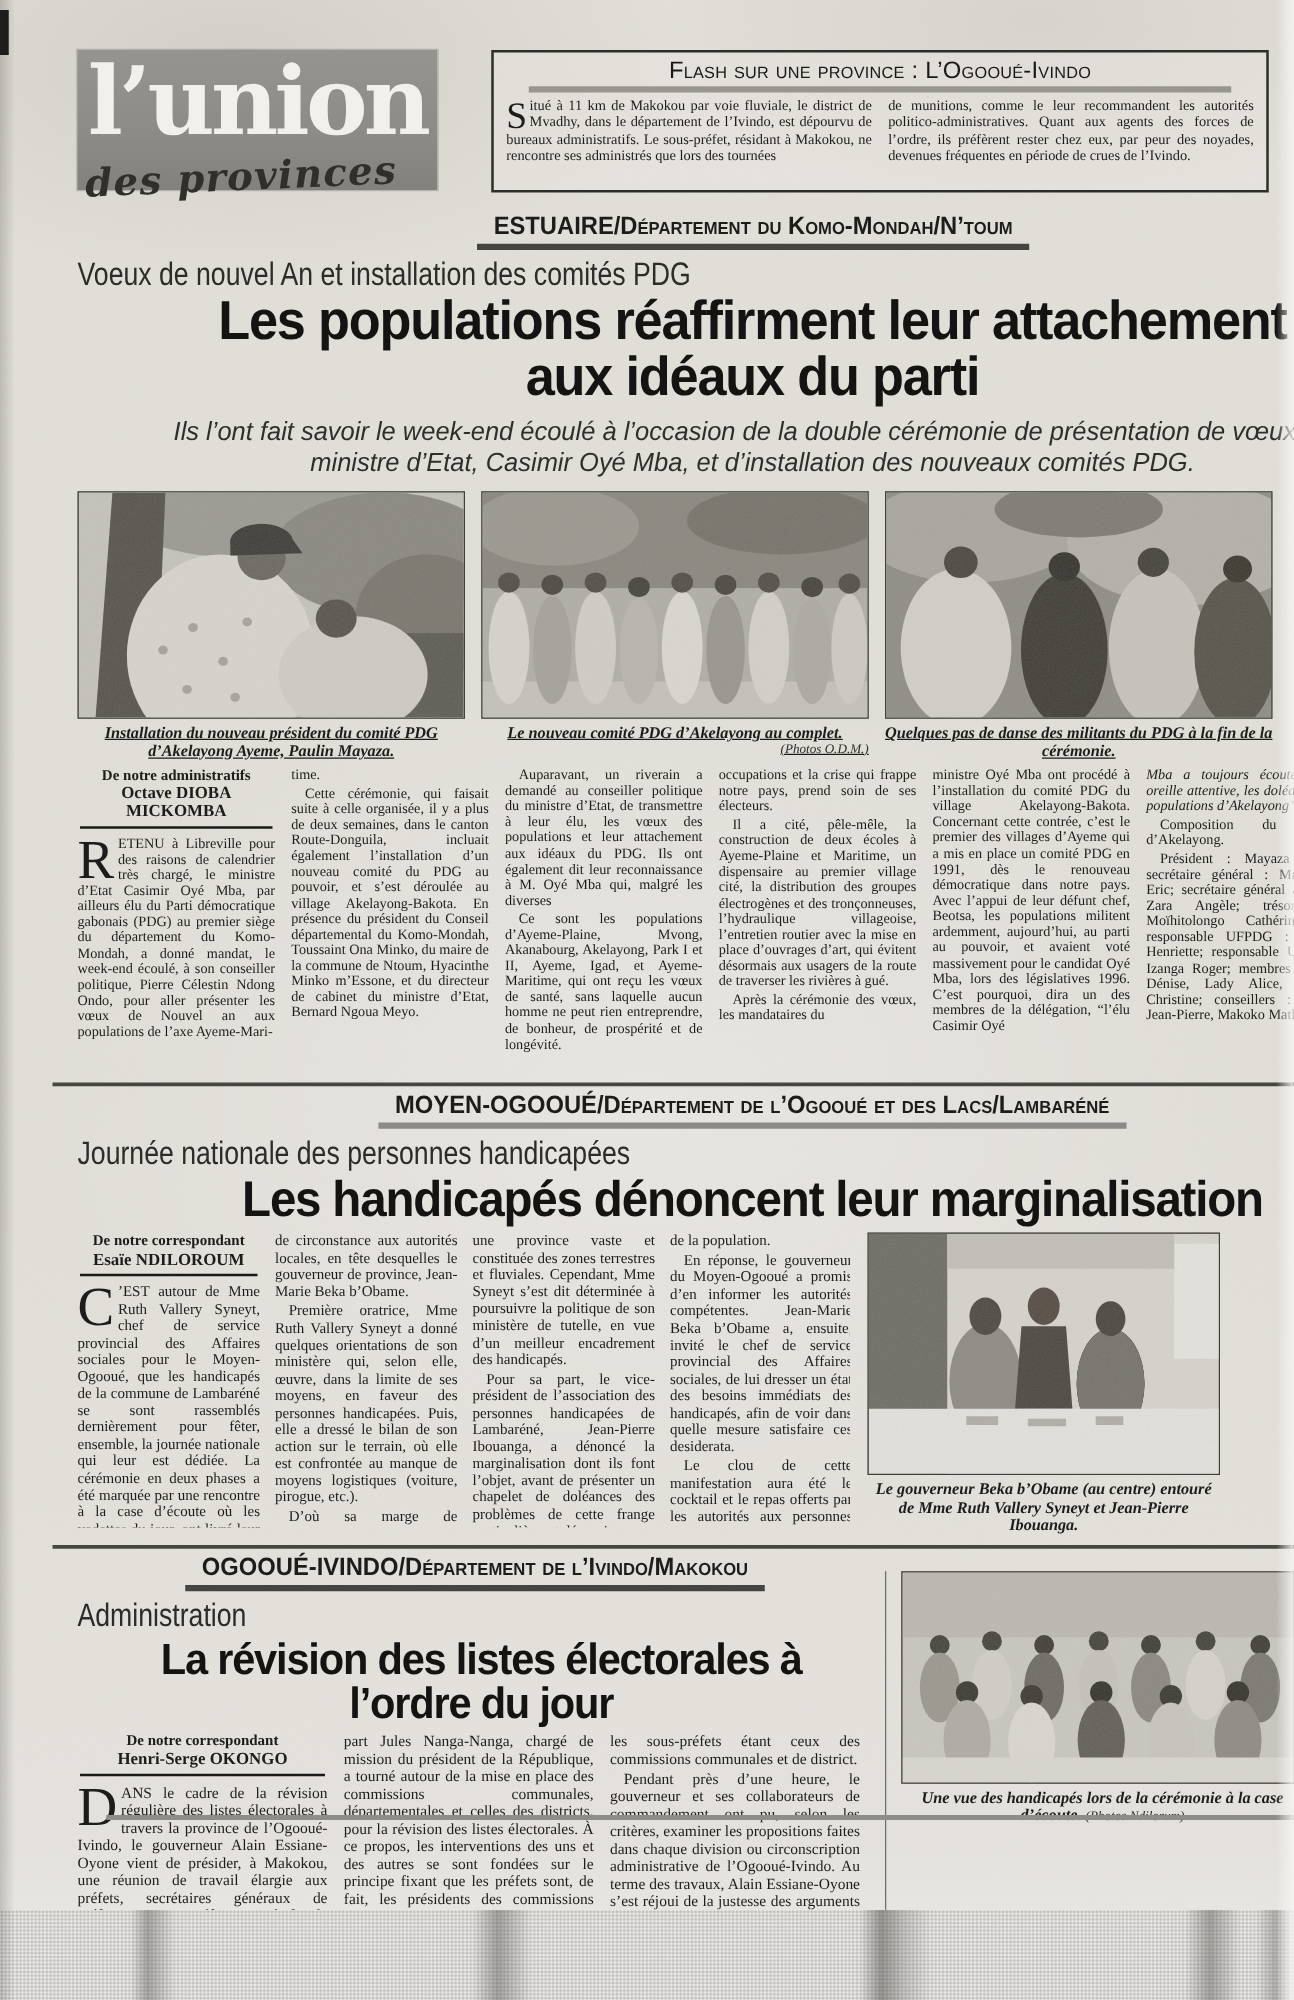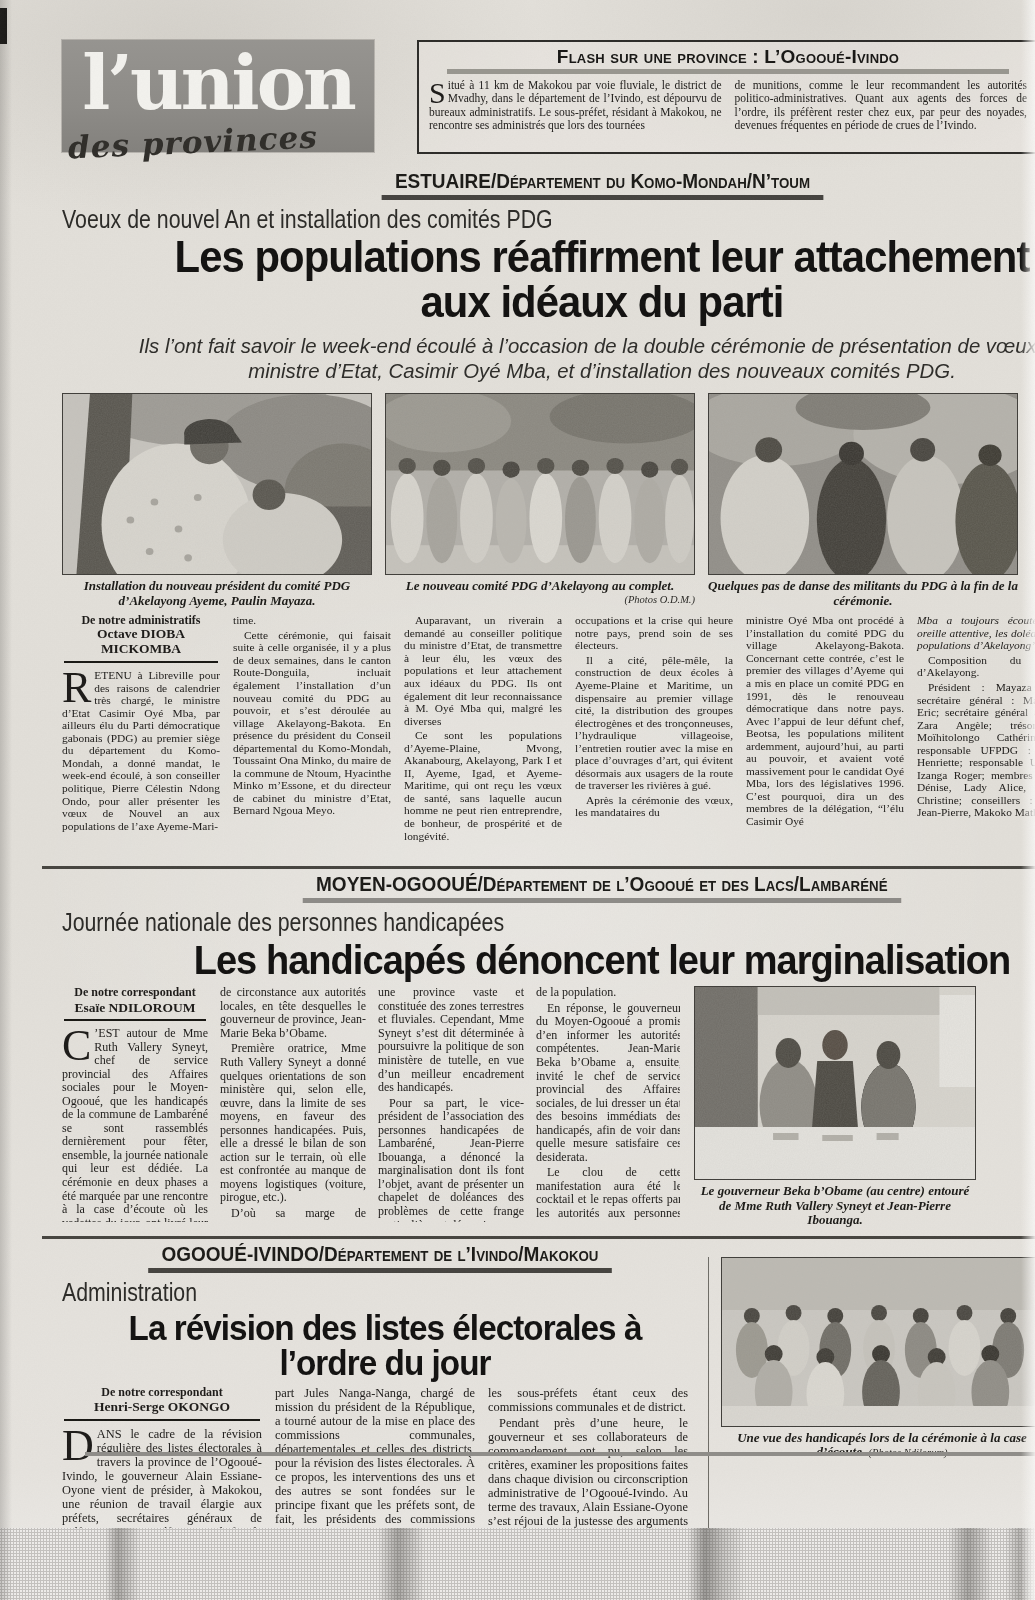--- a/index.html
+++ b/index.html
@@ -8,44 +8,44 @@
     background:
       radial-gradient(ellipse 600px 300px at 18% 3%, rgba(120,115,105,.14), transparent 60%),
       radial-gradient(ellipse 500px 260px at 80% 1%, rgba(120,115,105,.10), transparent 60%),
       radial-gradient(ellipse 700px 500px at 50% 55%, rgba(255,255,255,.25), transparent 70%),
       linear-gradient(180deg,#e3e0da 0%, #e2dfd9 55%, #e6e3de 92%, #eeece9 100%);
     font-family:"Liberation Serif", serif; color:#1c1a18;
   }
   .content{position:absolute; left:62px; top:0; width:1080px;}
   
   .toprow{display:flex; gap:43px; margin-top:40px; height:116px;}
-  .masthead{width:312px; height:112px; background:linear-gradient(180deg,#969490 0%, #8d8b87 60%, #83817d 100%); position:relative; flex:none; box-shadow:0 0 0 1px rgba(70,68,64,.25);}
+  .masthead{width:288px; height:112px; background:linear-gradient(180deg,#969490 0%, #8d8b87 60%, #83817d 100%); position:relative; flex:none; box-shadow:0 0 0 1px rgba(70,68,64,.25);}
   .masthead-title{font-family:"DejaVu Serif", serif; font-weight:bold; font-size:74px; line-height:84px; letter-spacing:-3px; text-align:center; color:#f3f2ee; transform:scaleY(1.02);}
   .masthead-sub{position:absolute; left:6px; bottom:-8px; font-family:"DejaVu Serif", serif; font-style:italic; font-weight:bold; font-size:31px; color:#2f2d29; transform:rotate(-2.5deg); letter-spacing:1px;}
   
   .flash{width:622px; height:114px; border:2px solid #2c2b28; padding:4px 10px 6px; box-sizing:border-box; overflow:hidden; background:rgba(234,231,226,.45); flex:none;}
-  .flash-title{text-align:center; font-family:"Liberation Sans", sans-serif; font-weight:bold; font-variant:small-caps; font-size:19px; letter-spacing:.2px; color:#17161-4;}
+  .flash-title{text-align:center; font-family:"Liberation Sans", sans-serif; font-weight:normal; font-variant:small-caps; font-size:19px; letter-spacing:.2px; color:#17161-4;}
   .flash-title{color:#171614;}
   .flash-rule{height:5px; background:#98968f; width:94%; margin:1px auto 5px;}
   .flash-cols{display:flex; gap:13px;}
   .flash-col{flex:1; font-size:11.5px; line-height:1.16; text-align:justify;}
   .flash-drop{float:left; font-size:30px; line-height:24px; padding:2px 2px 0 0; font-family:"Liberation Serif",serif;}
   
   .kicker{text-align:center;}
   .kicker .inner{display:inline-block; font-family:"Liberation Sans", sans-serif; font-weight:bold; font-variant:small-caps; font-size:20px; color:#1b1a17; transform:scaleX(.95); border-bottom:5px solid #45433f; padding:0 14px 2px;}
   .kicker.gray .inner{border-bottom-color:#8d8b87;}
   .overline{font-family:"Liberation Sans", sans-serif; font-weight:400; font-size:26px; color:#2b2a27; transform:scaleX(.82); transform-origin:left center; white-space:nowrap; margin-top:4px;}
   .headline{font-family:"Liberation Sans", sans-serif; font-weight:bold; color:#121110; text-align:center; letter-spacing:-1px; transform:scaleX(.95);}
   .h1{width:956px; font-size:44px; line-height:1.02; margin:0 auto;}
   .h2{width:956px; font-size:40px; line-height:1.0; margin:2px auto 0;}
   .h3{width:630px; font-size:35px; line-height:1.0; margin:2px 0 0 8px; text-align:center;}
   .standfirst{width:958px; margin:8px auto 0; text-align:center; font-family:"Liberation Sans", sans-serif; font-style:italic; font-size:21px; line-height:1.2; color:#2d2c29; transform:scaleX(.97);}
   
   .photo-row{display:flex; gap:13px; margin-top:10px; width:956px;}
-  .photo-block{flex:1;}
+  .photo-block{flex:1;text-decoration:underline;}
   .photo-frame{height:180px; border:1px solid #403e3a; overflow:hidden; position:relative; background:#b4b1ab;}
   .photo-frame svg{display:block; width:100%; height:100%;}
   .caption{margin-top:4px; text-align:center; font-style:italic; font-weight:bold; font-size:13px; line-height:1.12; color:#1b1a17;}
   .credit{font-size:10.5px; font-weight:normal; font-style:italic; text-align:right; color:#2b2a27;}
   
   .a1cols{display:flex; gap:13px; margin-top:6px; width:1070px; height:244px; overflow:hidden;}
   .a1cols .col{width:158px; flex:none; font-size:11.4px; line-height:1.1; text-align:justify;}
   .col p{margin:0 0 2px; text-indent:11px;}
   .col p.noindent{text-indent:0;}
   .byline{text-align:center; font-weight:bold;}
@@ -226,21 +226,21 @@
       </div>
       <div class="col">
         <p class="noindent">time.</p>
         <p>Cette cérémonie, qui faisait suite à celle organisée, il y a plus de deux semaines, dans le canton Route-Donguila, incluait également l’installation d’un nouveau comité du PDG au pouvoir, et s’est déroulée au village Akelayong-Bakota. En présence du président du Conseil départemental du Komo-Mondah, Toussaint Ona Minko, du maire de la commune de Ntoum, Hyacinthe Minko m’Essone, et du directeur de cabinet du ministre d’Etat, Bernard Ngoua Meyo.</p>
       </div>
       <div class="col">
         <p>Auparavant, un riverain a demandé au conseiller politique du ministre d’Etat, de transmettre à leur élu, les vœux des populations et leur attachement aux idéaux du PDG. Ils ont également dit leur reconnaissance à M. Oyé Mba qui, malgré les diverses</p>
         <p>Ce sont les populations d’Ayeme-Plaine, Mvong, Akanabourg, Akelayong, Park I et II, Ayeme, Igad, et Ayeme-Maritime, qui ont reçu les vœux de santé, sans laquelle aucun homme ne peut rien entreprendre, de bonheur, de prospérité et de longévité.</p>
       </div>
       <div class="col">
-        <p class="noindent">occupations et la crise qui heure notre pays, prend soin de ses électeurs.</p>
+        <p class="noindent">occupations et la crise qui frappe notre pays, prend soin de ses électeurs.</p>
         <p>Il a cité, pêle-mêle, la construction de deux écoles à Ayeme-Plaine et Maritime, un dispensaire au premier village cité, la distribution des groupes électrogènes et des tronçonneuses, l’hydraulique villageoise, l’entretien routier avec la mise en place d’ouvrages d’art, qui évitent désormais aux usagers de la route de traverser les rivières à gué.</p>
         <p>Après la cérémonie des vœux, les mandataires du</p>
       </div>
       <div class="col">
         <p class="noindent">ministre Oyé Mba ont procédé à l’installation du comité PDG du village Akelayong-Bakota. Concernant cette contrée, c’est le premier des villages d’Ayeme qui a mis en place un comité PDG en 1991, dès le renouveau démocratique dans notre pays. Avec l’appui de leur défunt chef, Beotsa, les populations militent ardemment, aujourd’hui, au parti au pouvoir, et avaient voté massivement pour le candidat Oyé Mba, lors des législatives 1996. C’est pourquoi, dira un des membres de la délégation, “l’élu Casimir Oyé</p>
       </div>
       <div class="col">
         <p class="noindent italic">Mba a toujours écouté, d’une oreille attentive, les doléances des populations d’Akelayong”.</p>
         <p>Composition du comité d’Akelayong.</p>
         <p>Président : Mayaza Paulin; secrétaire général : Massounga Eric; secrétaire général adjoint : Zara Angèle; trésorière : Moïhitolongo Cathérine; ne; responsable UFPDG : Epotsie Henriette; responsable UJPDG : Izanga Roger; membres : Ehiba Dénise, Lady Alice, Ngongo Christine; conseillers : Adjoba Jean-Pierre, Makoko Mathias.</p>

